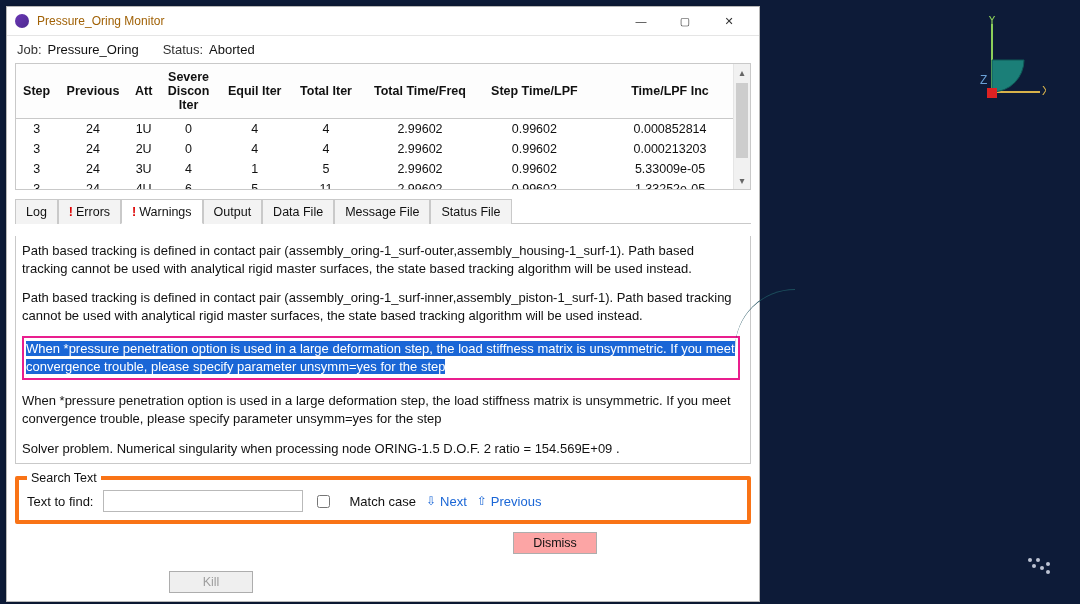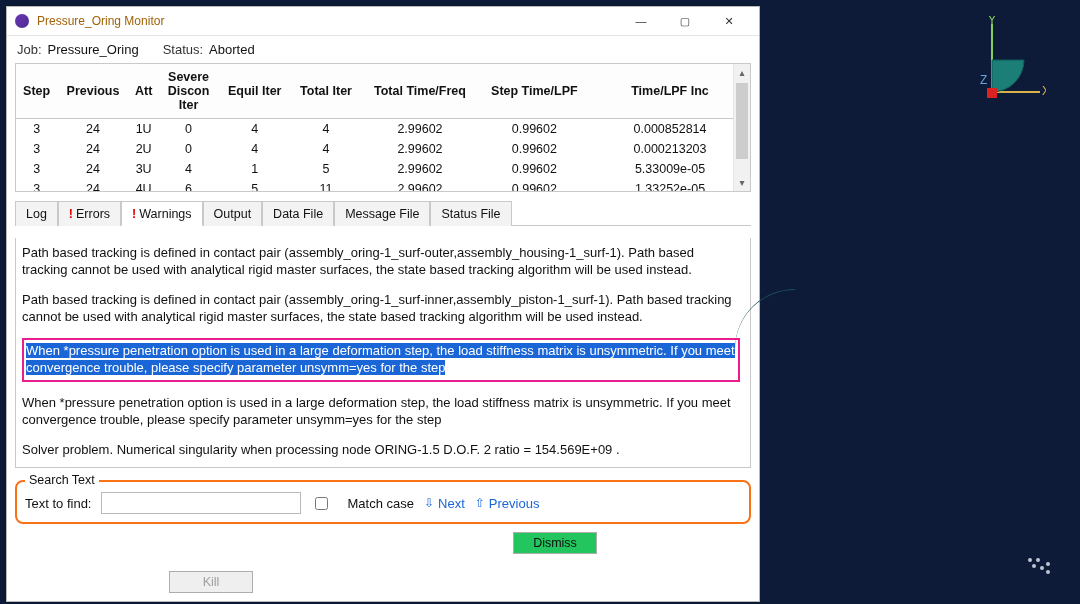--- a/index.html
+++ b/index.html
@@ -121,22 +121,22 @@
   .pane .highlighted {
     border: 2px solid #e91e8e;
     padding: 2px 2px 3px 2px;
   }
   .pane .highlighted span {
     background: #1a66d6;
     color: #ffffff;
   }
   .search-group {
     margin: 0 8px 0 8px;
-    border: 2px solid #f97316;
-    border-radius: 8px;
+    border: 4px solid #f97316;
+    border-radius: 2px;
     padding: 0 8px 8px 8px;
     position: relative;
   }
   .search-group .legend {
     position: absolute; top: -9px; left: 8px;
     background: #ffffff; padding: 0 4px;
     font-size: 12.5px;
   }
   .search-row {
     display: flex; align-items: center; gap: 10px; margin-top: 10px;
@@ -147,21 +147,21 @@
   }
   .chk { display: flex; align-items: center; gap: 16px; }
   .nav { display: flex; align-items: center; gap: 4px; color: #1a66d6; cursor: pointer; }
   .nav .arrow-glyph { font-size: 12px; }
   .button-row {
     display: flex; justify-content: center; gap: 260px;
     padding: 8px 0 8px 0;
   }
   .btn {
     width: 84px; height: 22px;
-    background: #22c55e;
+    background: #fca5a5;
     border: 1px solid #adadad;
     font-size: 12.5px;
     display: flex; align-items: center; justify-content: center;
     cursor: pointer;
   }
   .btn.disabled { color: #9e9e9e; background: #efefef; cursor: default; margin-top: 39px; }
   
   .viewport {
     position: absolute;
     left: 760px; top: 0;

